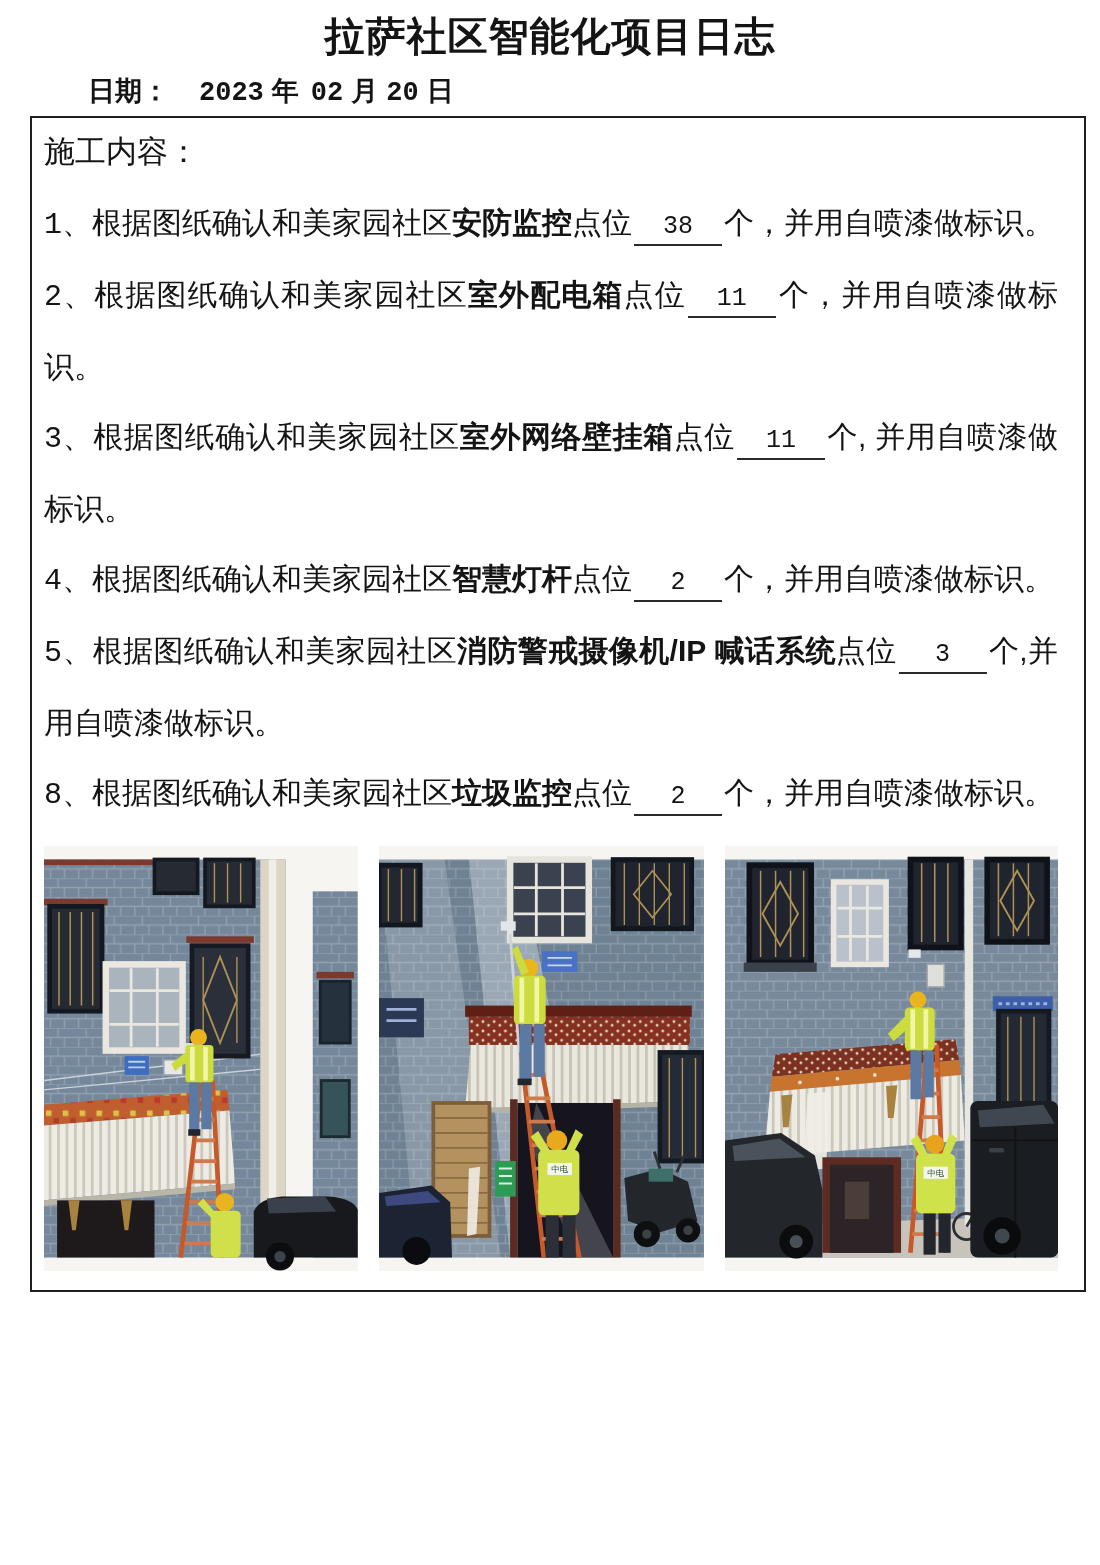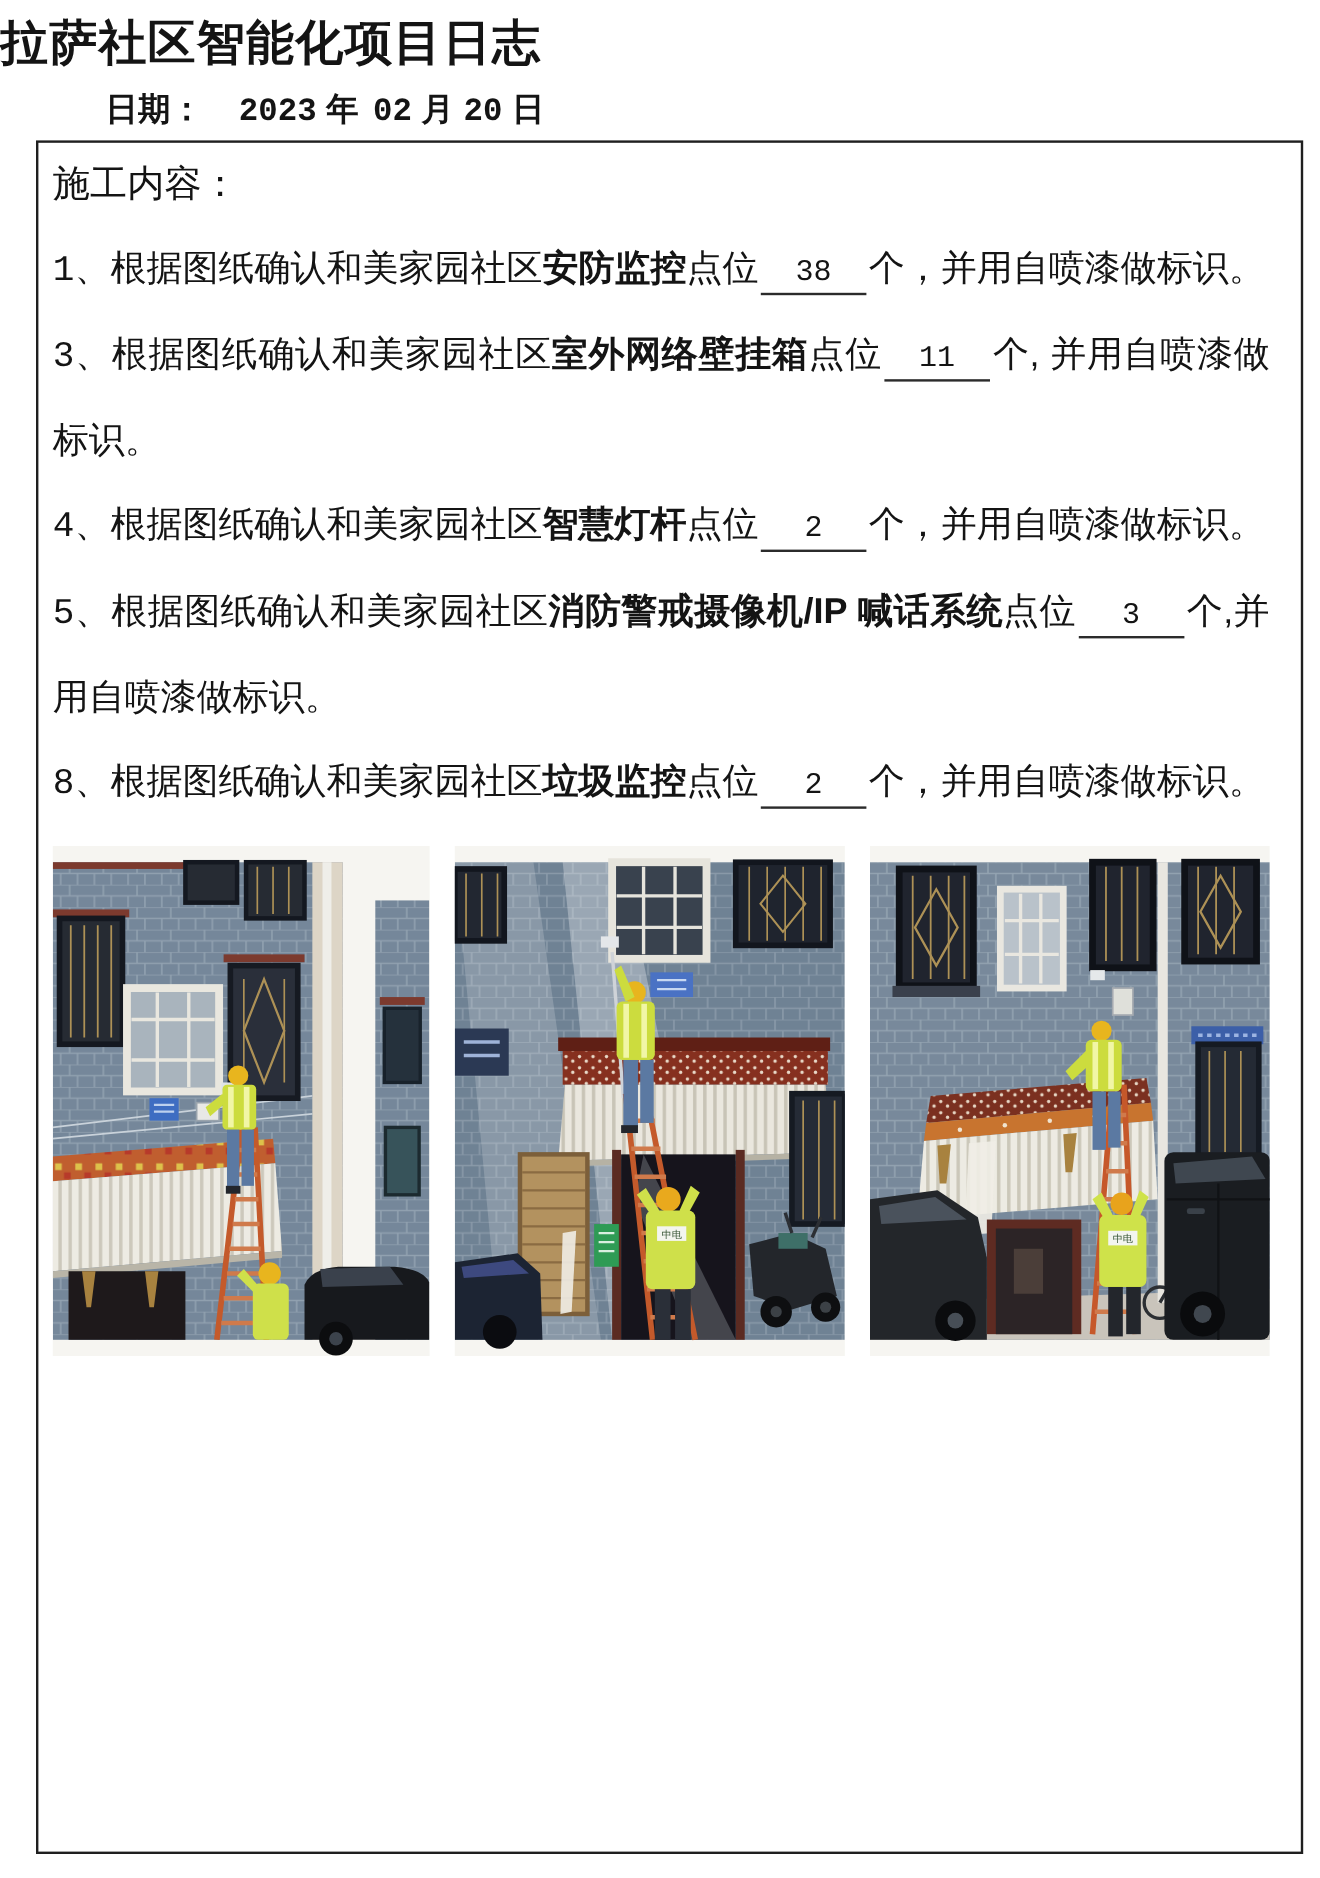--- a/index.html
+++ b/index.html
@@ -4,31 +4,31 @@
 <style>
   *{box-sizing:border-box;}
   html,body{margin:0;padding:0;}
   body{
     width:1100px;height:1565px;background:#ffffff;color:#141414;
     font-family:"Liberation Sans","DejaVu Sans",sans-serif;
     -webkit-font-smoothing:antialiased;
   }
   .serif{font-family:Liberation Mono, monospace;}
   .page-title{
-    text-align:left;font-weight:700;font-size:40px;line-height:48px;
+    text-align:center;font-weight:700;font-size:40px;line-height:48px;
     padding-top:12px;letter-spacing:1px;
   }
   .dateline{
     margin:16px 0 8px 88px;font-size:27px;font-weight:700;line-height:30px;
   }
   .dateline .gap-l{margin-right:30px;}
   .dateline .gap-m{margin-right:12px;}
   .dateline .gap-s{margin-right:8px;}
   .sheet{
-    margin:0 14px 0 30px;width:1056px;height:1428px;
+    margin:0 14px 0 30px;width:1056px;height:1176px;
     border:2px solid #1f1f1f;padding:4px 26px 0 12px;overflow:hidden;
   }
   .section-label{font-size:31px;line-height:48px;margin:6px 0 12px;}
   .items p{
     margin:0;font-size:30px;line-height:70px;
     text-align:justify;text-justify:inter-ideograph;
   }
   .blank{
     display:inline-block;min-width:88px;text-align:center;
     border-bottom:2px solid #2b2b2b;line-height:34px;font-size:25px;
@@ -45,20 +45,21 @@
 
 <div class="dateline">
   <span class="gap-l">日期：</span><span class="serif gap-s">2023</span><span class="gap-m">年</span><span class="serif gap-s">02</span><span class="gap-s">月</span><span class="serif gap-s">20</span><span>日</span>
 </div>
 
 <div class="sheet">
   <div class="section-label">施工内容：</div>
 
   <div class="items">
     <p><span class="serif">1</span><span>、根据图纸确认和美家园社区</span><b>安防监控</b><span>点位</span><span class="blank serif">38</span><span>个，并用自喷漆做标识。</span></p>
+    <p><span class="serif">2</span><span>、根据图纸确认和美家园社区</span><b>室外配电箱</b><span>点位</span><span class="blank serif">11</span><span>个，并用自喷漆做标识。</span></p>
     <p><span class="serif">3</span><span>、根据图纸确认和美家园社区</span><b>室外网络壁挂箱</b><span>点位</span><span class="blank serif">11</span><span>个, 并用自喷漆做标识。</span></p>
     <p><span class="serif">4</span><span>、根据图纸确认和美家园社区</span><b>智慧灯杆</b><span>点位</span><span class="blank serif">2</span><span>个，并用自喷漆做标识。</span></p>
     <p><span class="serif">5</span><span>、根据图纸确认和美家园社区</span><b>消防警戒摄像机/IP 喊话系统</b><span>点位</span><span class="blank serif">3</span><span>个,并用自喷漆做标识。</span></p>
     <p><span class="serif">8</span><span>、根据图纸确认和美家园社区</span><b>垃圾监控</b><span>点位</span><span class="blank serif">2</span><span>个，并用自喷漆做标识。</span></p>
   </div>
 
   <div class="photos">
 
     <svg width="335" height="425" viewBox="0 0 335 425">
       <defs>

